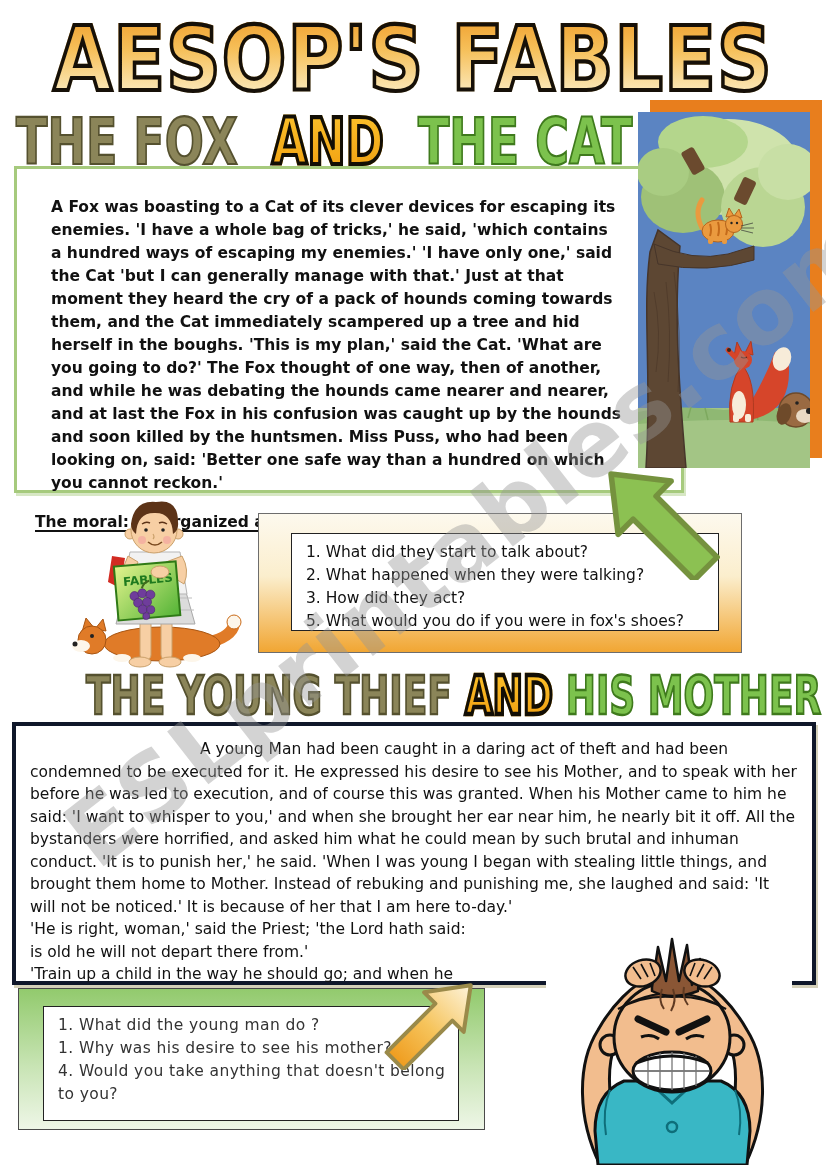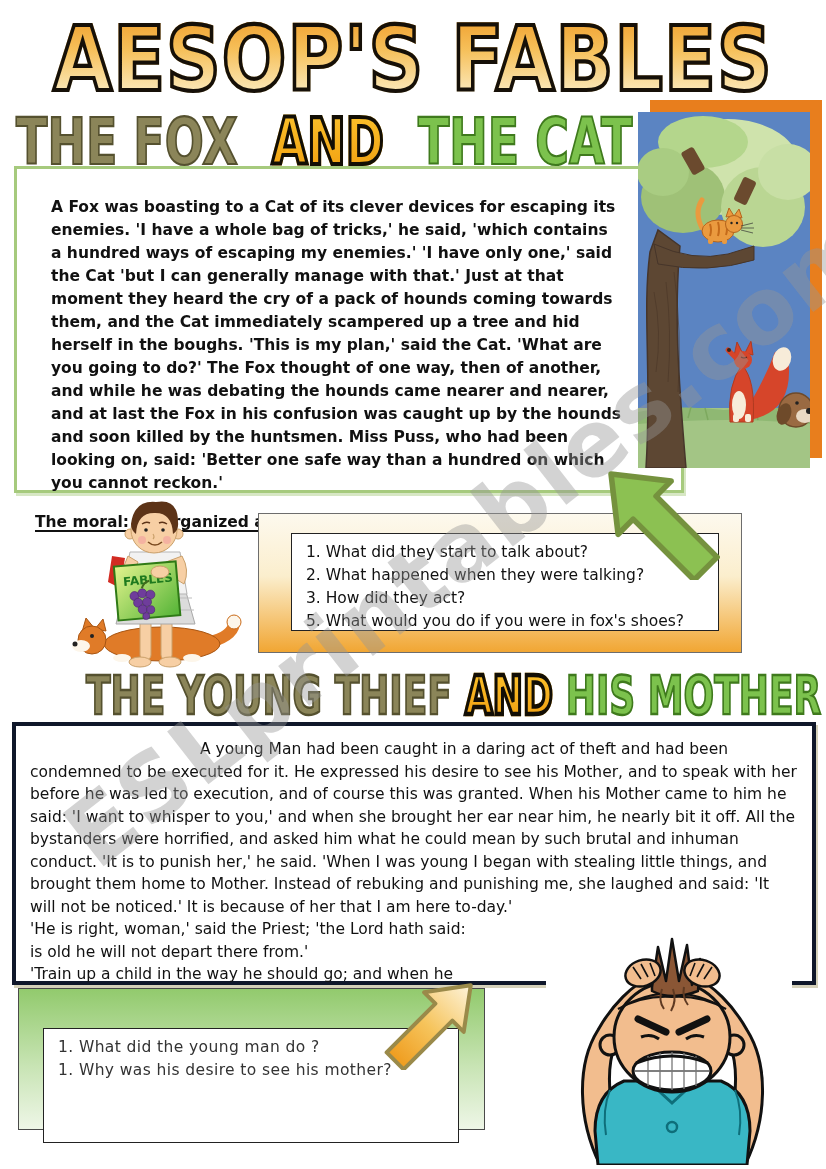--- a/index.html
+++ b/index.html
@@ -37,21 +37,21 @@
   .box2 p{margin:0;text-indent:170px;}
   .box2 .short{text-indent:0;margin:0;}
 
   
   .qbox{position:absolute;box-sizing:border-box;z-index:3;}
   .qbox1{left:258px;top:513px;width:484px;height:140px;border:1px solid #6d6d6d;
     background:linear-gradient(180deg,#fdf9ee 0%,#fbeecd 45%,#f1a633 100%);}
   .qbox1 .inner{position:absolute;left:32px;top:19px;width:428px;height:98px;}
   .qbox2{left:18px;top:988px;width:467px;height:142px;border:1px solid #4a4a4a;
     background:linear-gradient(180deg,#92ca6d 0%,#c8e4b4 55%,#eef6e7 100%);}
-  .qbox2 .inner{position:absolute;left:24px;top:17px;width:416px;height:115px;margin-top:22px;}
+  .qbox2 .inner{position:absolute;left:24px;top:17px;width:416px;height:115px;}
   .inner{background:#fff;border:1px solid #222;box-sizing:border-box;padding:7px 4px 0 14px;
     font-size:15.5px;line-height:23px;color:#111;}
   .qbox2 .inner{color:#333;letter-spacing:.4px;}
 
   
   .orange-frame{position:absolute;left:650px;top:100px;width:172px;height:358px;
     background:#e87e1d;z-index:1;}
   .illu1{position:absolute;left:638px;top:112px;z-index:2;}
   .boy1{position:absolute;left:62px;top:492px;z-index:2;}
   .angry{position:absolute;left:540px;top:925px;z-index:4;}
@@ -243,20 +243,21 @@
     <p>A young Man had been caught in a daring act of theft and had been condemned to be executed for it. He expressed his desire to see his Mother, and to speak with her before he was led to execution, and of course this was granted. When his Mother came to him he said: 'I want to whisper to you,' and when she brought her ear near him, he nearly bit it off. All the bystanders were horrified, and asked him what he could mean by such brutal and inhuman conduct. 'It is to punish her,' he said. 'When I was young I began with stealing little things, and brought them home to Mother. Instead of rebuking and punishing me, she laughed and said: 'It will not be noticed.' It is because of her that I am here to-day.'</p>
     <div class="short">'He is right, woman,' said the Priest; 'the Lord hath said:</div>
     <div class="short">is old he will not depart there from.'</div>
     <div class="short">'Train up a child in the way he should go; and when he</div>
   </div>
 
   <div class="qbox qbox2">
     <div class="inner">
       <div>1. What did the young man do ?</div>
       <div>1. Why was his desire to see his mother?</div>
+      <div>4. Would you take anything that doesn't belong to you?</div>
     </div>
   </div>
 
   <svg class="arrow arrow-yellow" width="112" height="98" viewBox="0 0 112 98">
     <defs>
       <linearGradient id="ygrad" gradientUnits="userSpaceOnUse" x1="0" y1="-52" x2="0" y2="55">
         <stop offset="0" stop-color="#fdf4dc"></stop>
           <stop offset=".55" stop-color="#f6c45c"></stop>
           <stop offset="1" stop-color="#ef9c1e"></stop>
       </linearGradient>

